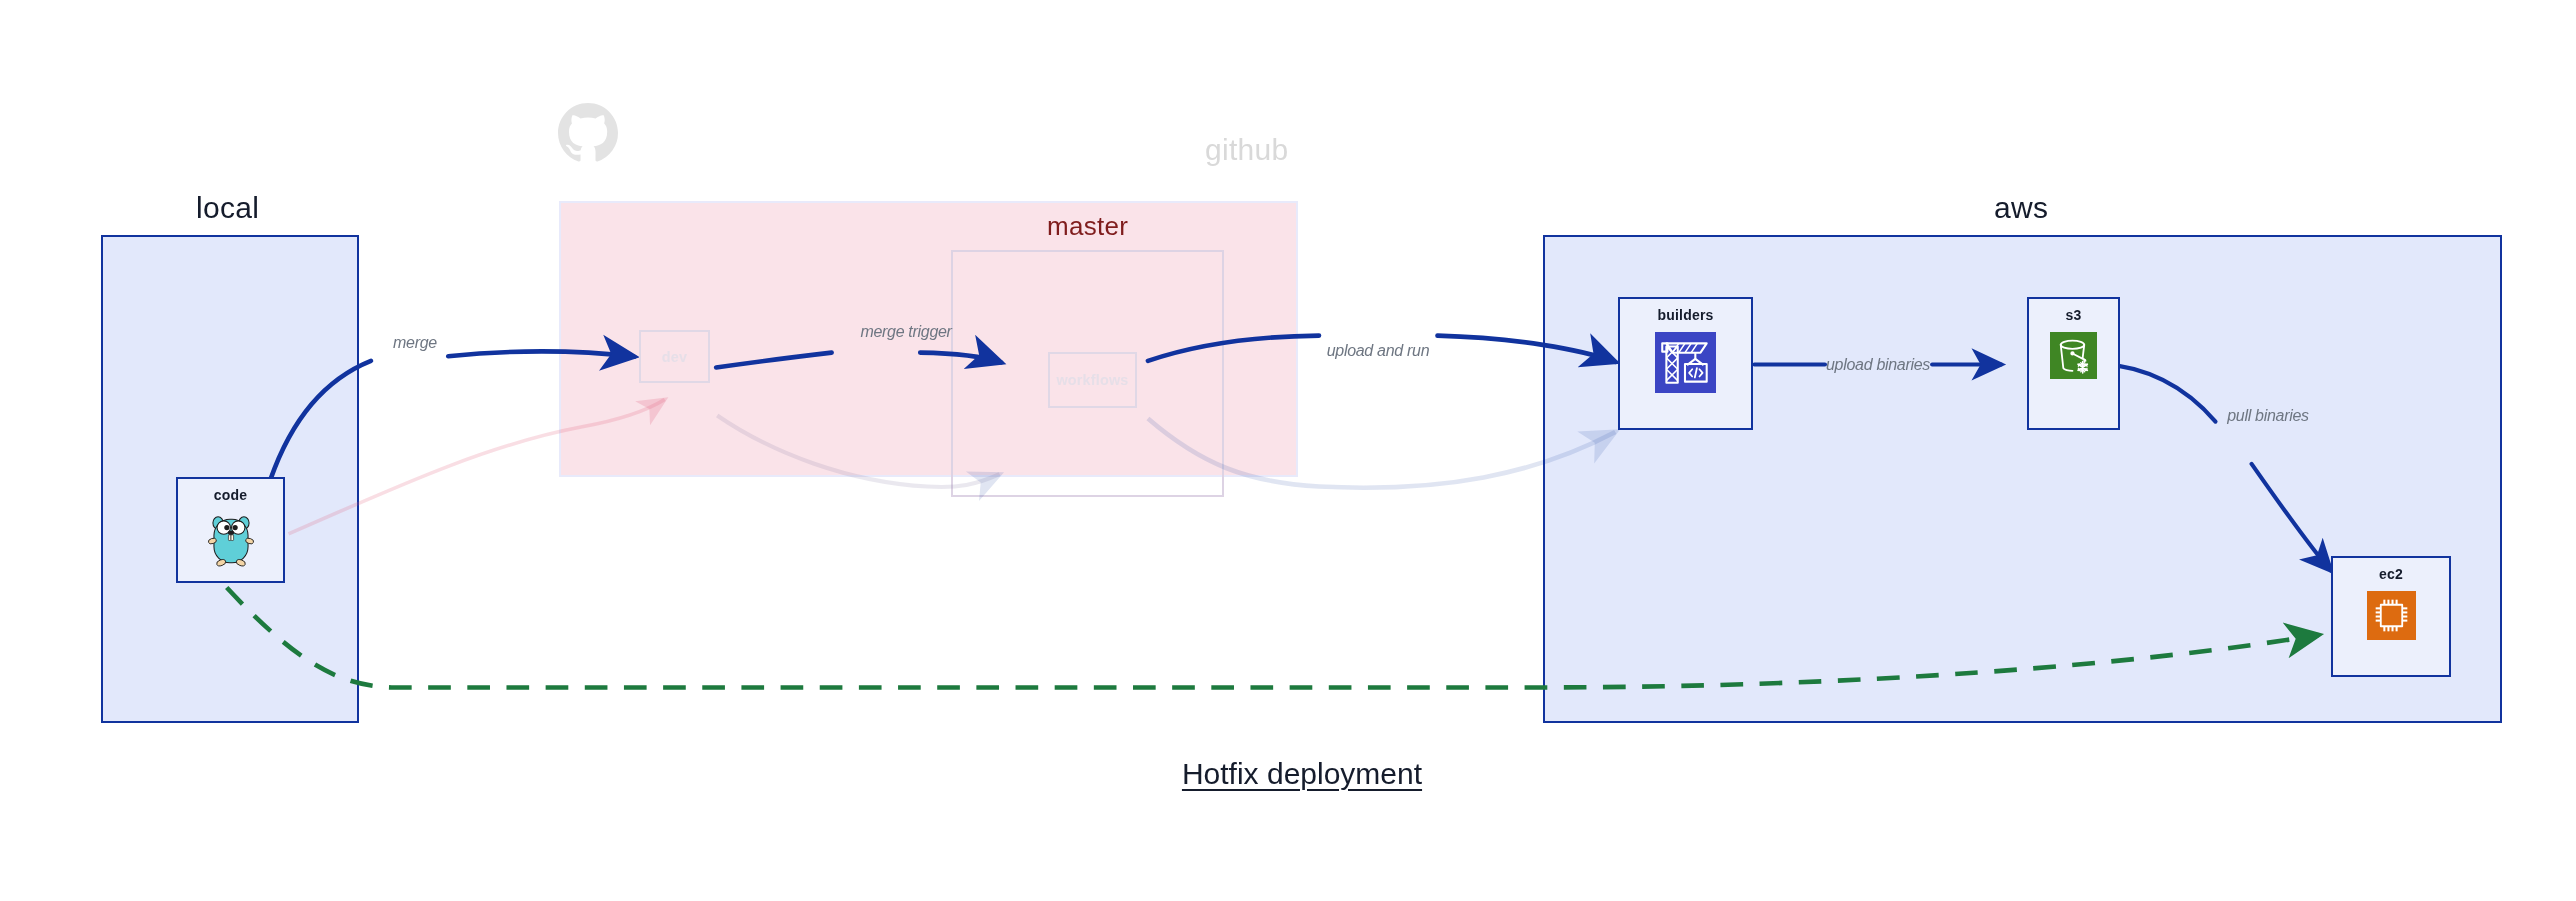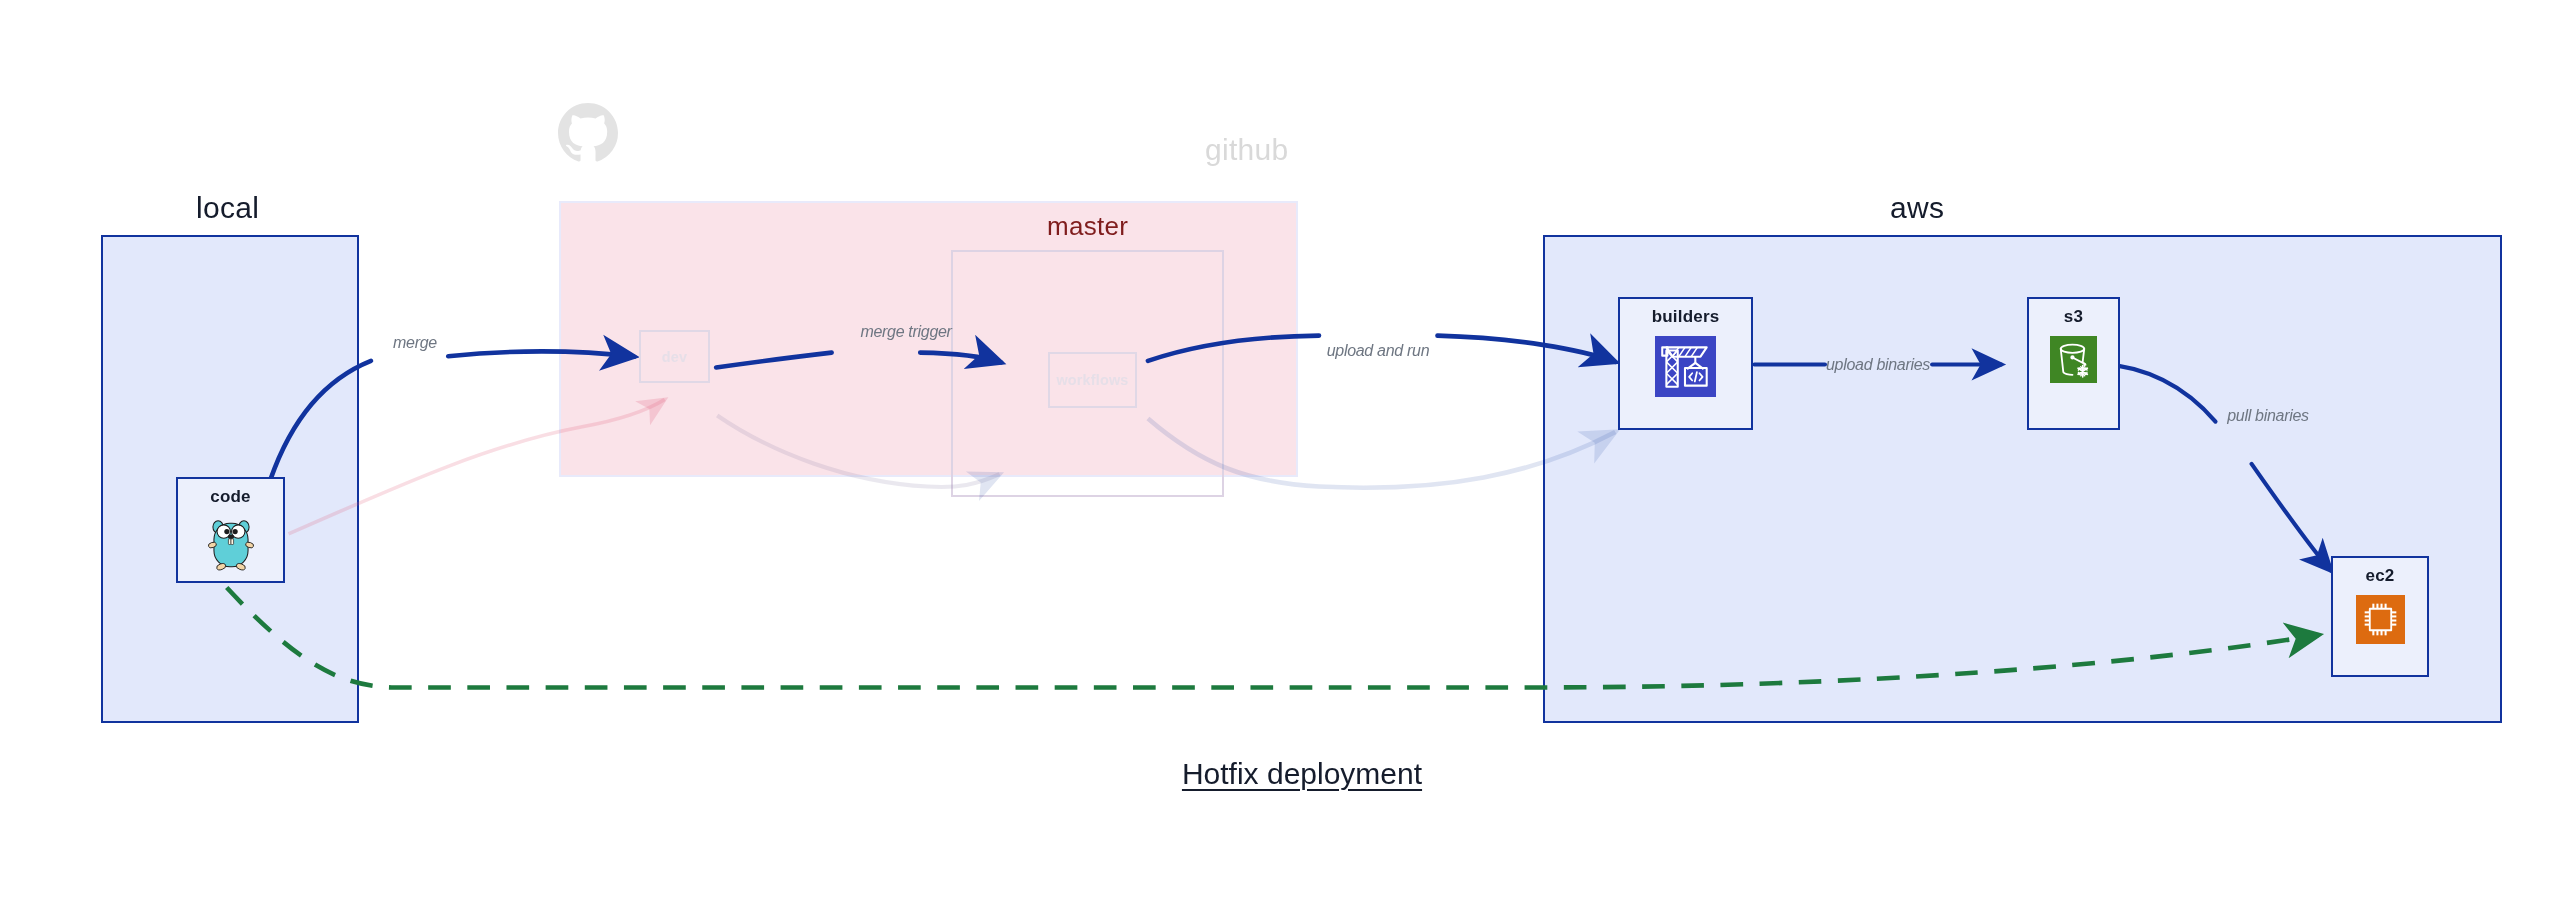--- a/index.html
+++ b/index.html
@@ -69,21 +69,21 @@
     border: 2.6px solid #11339e;
     display: flex;
     flex-direction: column;
     align-items: center;
   }
   .node.faded {
     background: transparent;
     border: 2.1px solid #e0d8e6;
   }
   .node-title {
-    font-size: 17px;
+    font-size: 14px;
     font-weight: bold;
     color: #151c2c;
     margin-top: 8.2px;
     letter-spacing: 0.2px;
     white-space: nowrap;
   }
   .node.faded .node-title {
     color: #e6dfe8;
     margin-top: 0;
   }
@@ -139,21 +139,21 @@
 
   <div class="group-label faded" style="left:1205px; top:133px;">github</div>
 
   <div class="group-box group-master" style="left:951px; top:250px; width:273px; height:247px;"></div>
   <div class="group-label faded-purple" style="left:1047px; top:211px; font-size:26px;">master</div>
 
   <div class="group-box group-local" style="left:101px; top:235px; width:258px; height:488px;"></div>
   <div class="group-label" style="left:196px; top:191px;">local</div>
 
   <div class="group-box group-aws" style="left:1543px; top:235px; width:959px; height:488px;"></div>
-  <div class="group-label" style="left:1890px; top:191px;">aws</div>
+  <div class="group-label" style="left:1994px; top:191px;">aws</div>
 
   <svg class="layer" viewBox="0 0 5054 1750" width="2604" height="902">
     <defs>
       <marker id="arw-blue" markerWidth="9" markerHeight="9" refX="7.2" refY="4.5" orient="auto" markerUnits="strokeWidth">
         <path d="M0,0.6 L8.4,4.5 L0,8.4 L2.2,4.5 Z" fill="#11339e"></path>
       </marker>
       <marker id="arw-blue-faded" markerWidth="9" markerHeight="9" refX="7.2" refY="4.5" orient="auto" markerUnits="strokeWidth">
         <path d="M0,0.6 L8.4,4.5 L0,8.4 L2.2,4.5 Z" fill="#11339e" opacity="0.13"></path>
       </marker>
       <marker id="arw-pink-faded" markerWidth="9" markerHeight="9" refX="7.2" refY="4.5" orient="auto" markerUnits="strokeWidth">
@@ -289,21 +289,21 @@
 
           <path d="M64 58 L64 80 M55 63 L73 75 M73 63 L55 75" stroke-width="3.4"></path>
           <path d="M60 60 L64 64 L68 60 M60 78 L64 74 L68 78" stroke-width="2.6"></path>
           <path d="M55.5 67 L57.5 62.5 L61.5 64.5 M72.5 71 L70.5 75.5 L66.5 73.5" stroke-width="2.6"></path>
           <path d="M55.5 71 L57.5 75.5 L61.5 73.5 M72.5 67 L70.5 62.5 L66.5 64.5" stroke-width="2.6"></path>
         </g>
       </svg>
     </div>
   </div>
 
-  <div class="node" style="left:2331px; top:556px; width:98px; height:121px;">
+  <div class="node" style="left:2331px; top:556px; width:120px; height:121px;">
     <div class="node-title">ec2</div>
     <div class="node-icon">
       <svg width="49" height="49" viewBox="0 0 96 96">
         <rect x="0" y="0" width="96" height="96" fill="#dd6b10"></rect>
         <g fill="none" stroke="#ffffff" stroke-width="3.6" stroke-linejoin="round">
           <rect x="27" y="27" width="42" height="42"></rect>
         </g>
         <g fill="#ffffff">
 
           <rect x="32" y="17" width="4" height="10"></rect>

